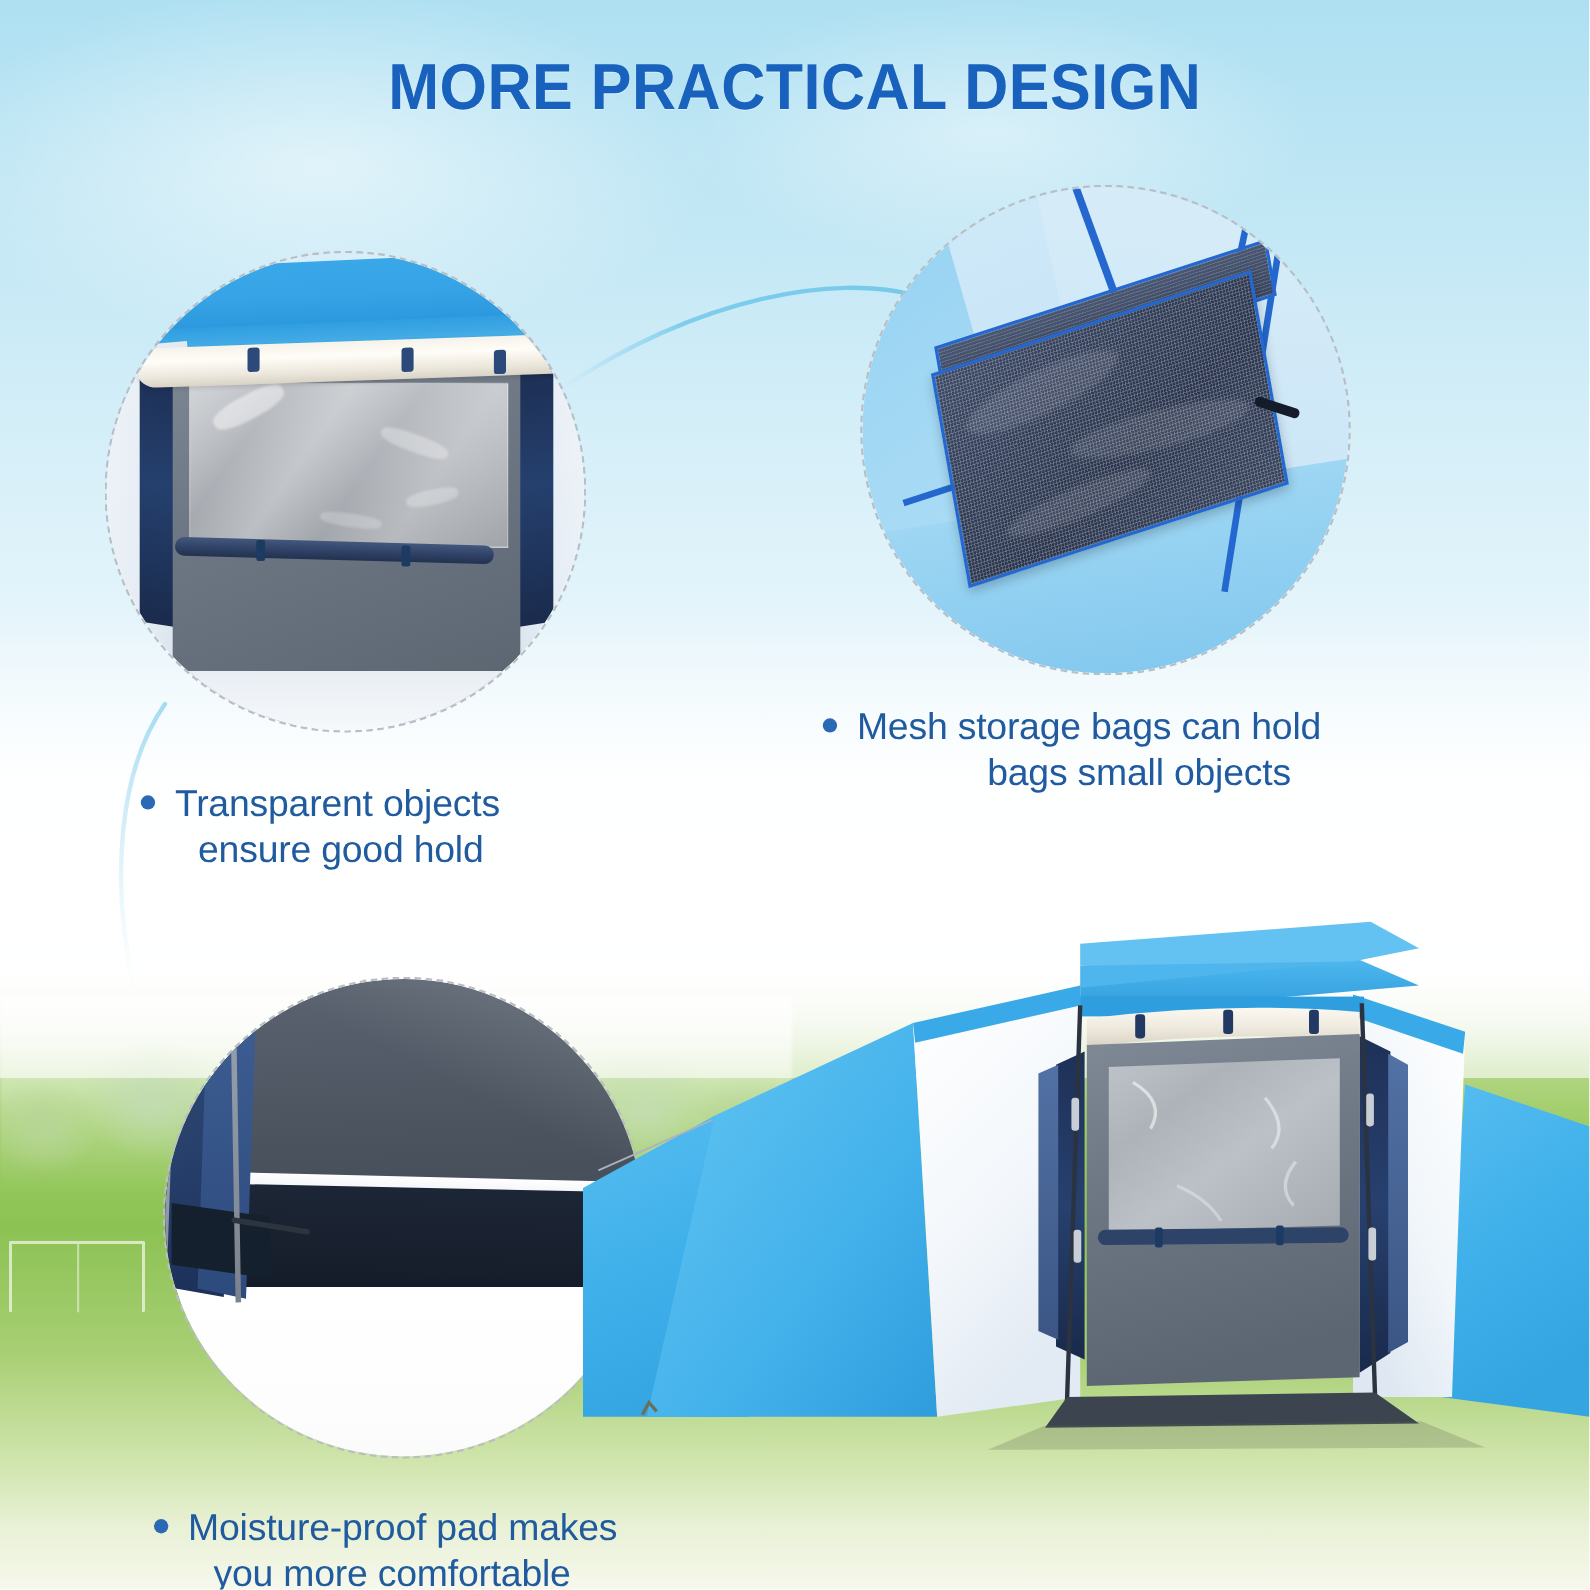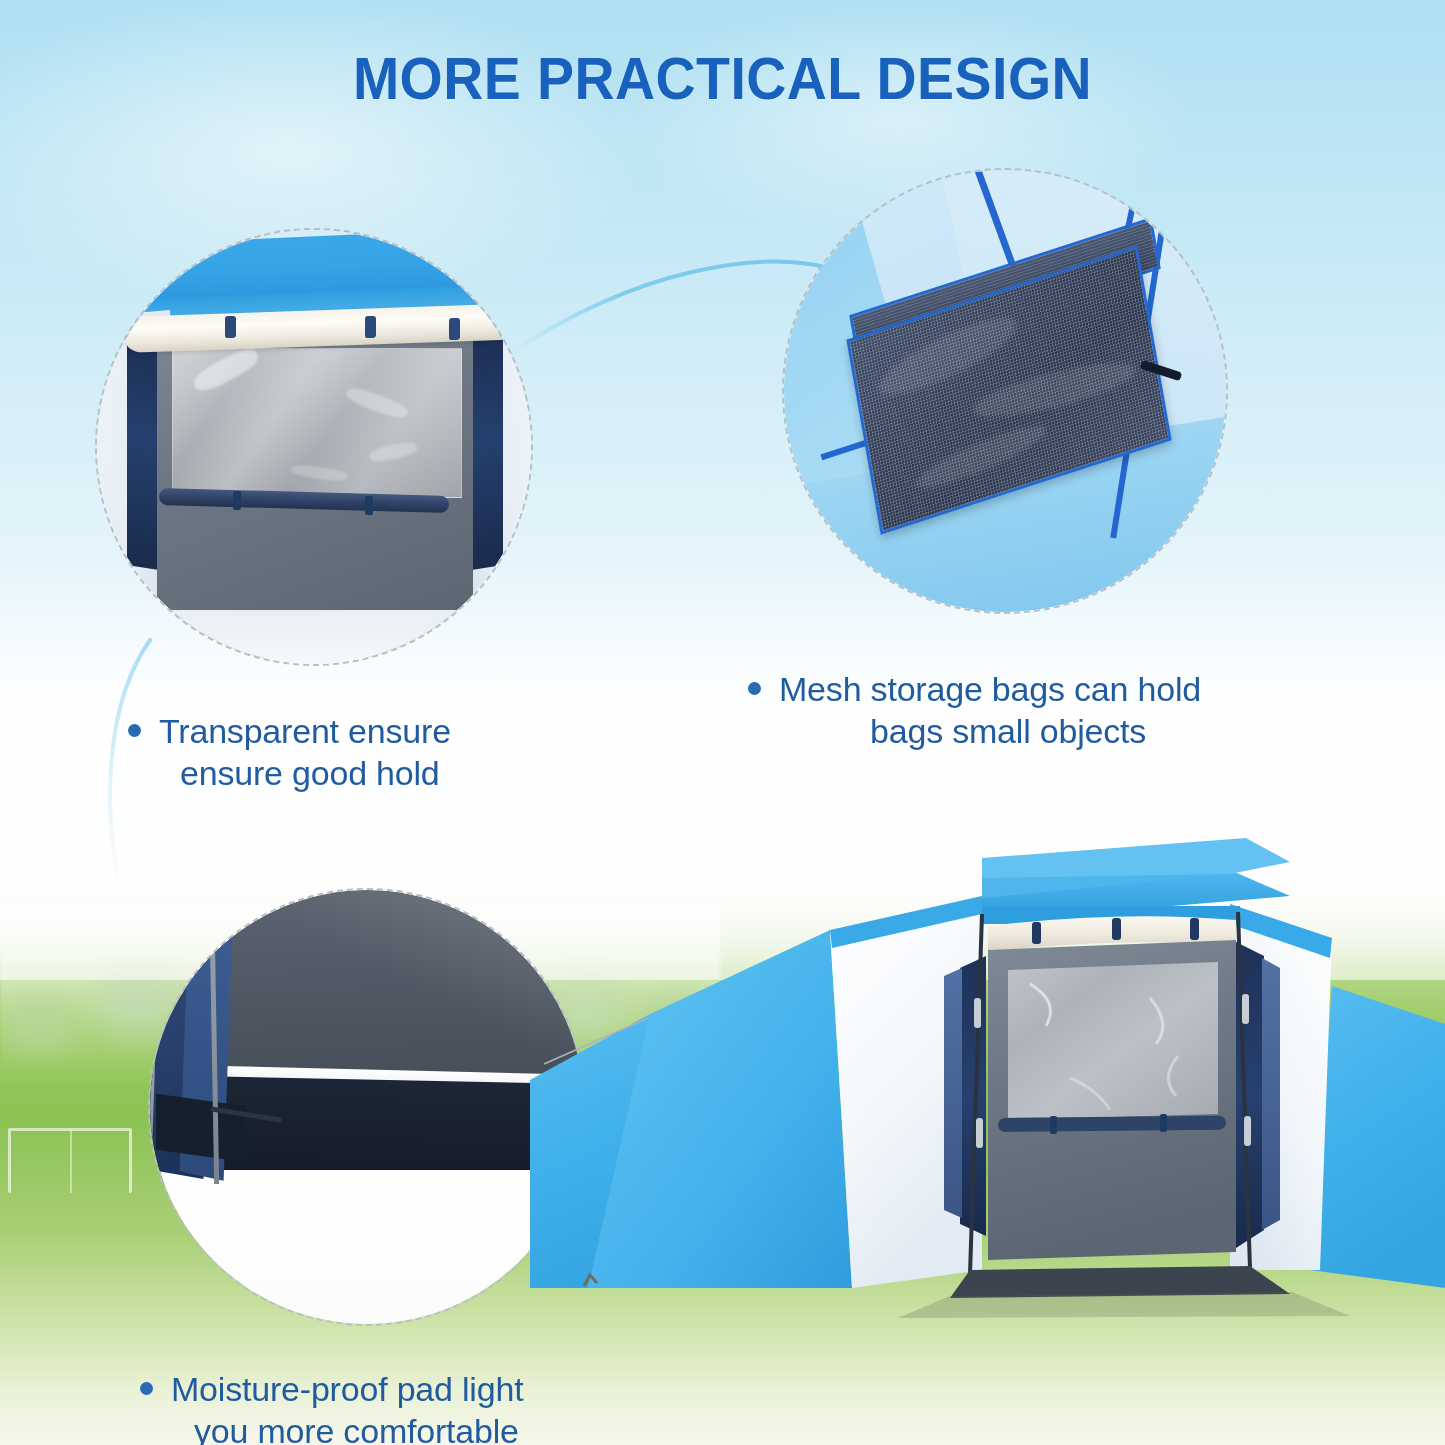--- a/index.html
+++ b/index.html
@@ -203,21 +203,21 @@
   }
   .cap .bullet{
     display:inline-block;width:13px;height:13px;border-radius:50%;
     background:#2a6ab5;vertical-align:middle;margin-right:18px;
     position:relative;top:-4px;
   }
   .cap .l1{display:block;white-space:nowrap;}
   .cap .l2{display:block;white-space:nowrap;}
   #cap1{left:128px;top:710px;text-align:left;}
   #cap1 .l2{padding-left:52px;}
-  #cap2{left:748px;top:640px;text-align:left;margin-top:28px;}
+  #cap2{left:748px;top:640px;text-align:center;}
   #cap2 .l2{padding-left:122px;}
   #cap3{left:140px;top:1368px;text-align:left;}
   #cap3 .l2{padding-left:54px;}
 </style>
 </head>
 <body>
 
 <div id="stage">
 
   <div class="bg-sky"></div>
@@ -424,27 +424,27 @@
       <rect x="712" y="176" width="7" height="30" rx="3" fill="#c7ced6"></rect>
       <rect x="446" y="300" width="7" height="30" rx="3" fill="#c7ced6"></rect>
       <rect x="714" y="298" width="7" height="30" rx="3" fill="#c7ced6"></rect>
 
       <polygon points="440,452 720,448 760,476 420,480" fill="#3c4450"></polygon>
       <polygon points="420,478 762,474 820,498 368,500" fill="rgba(90,100,80,.25)"></polygon>
     </svg>
   </div>
 
   <div class="cap" id="cap1">
-    <span class="l1"><span class="bullet"></span><span>Transparent ensure</span></span>
+    <span class="l1"><span class="bullet"></span><span>Transparent objects</span></span>
     <span class="l2">ensure good hold</span>
   </div>
 
   <div class="cap" id="cap2">
     <span class="l1"><span class="bullet"></span><span>Mesh storage bags can hold</span></span>
     <span class="l2">bags small objects</span>
   </div>
 
   <div class="cap" id="cap3">
-    <span class="l1"><span class="bullet"></span><span>Moisture-proof pad light</span></span>
+    <span class="l1"><span class="bullet"></span><span>Moisture-proof pad makes</span></span>
     <span class="l2">you more comfortable</span>
   </div>
 
 </div>
 
 </body></html>

